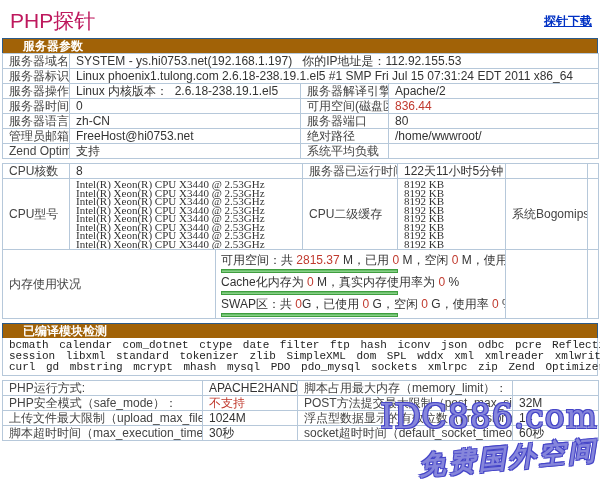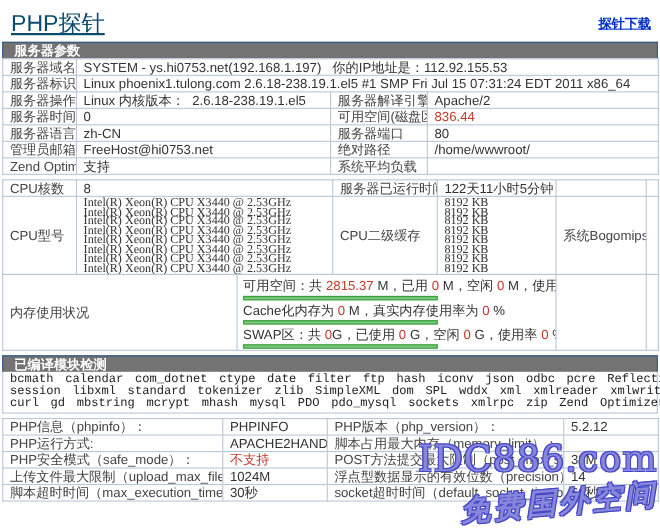--- a/index.html
+++ b/index.html
@@ -4,28 +4,28 @@
 <style>
   * { box-sizing: border-box; }
   html,body { margin:0; padding:0; }
   body {
     width:600px; height:482px; overflow:hidden; position:relative;
     background:#ffffff; color:#333;
     font-family:"Liberation Sans","DejaVu Sans",sans-serif; font-size:12px;
   }
   .titlebar { position:relative; height:38px; }
   .page-title { display:inline-block; margin:0; padding:7px 0 0 10px;
-    font-size:21px; font-weight:normal; color:#0c4a6e; letter-spacing:0;text-decoration:underline; }
+    font-size:21px; font-weight:normal; color:#be185d; letter-spacing:0; }
   .dl-link { position:absolute; top:13px; right:8px; color:#0031c4;
     font-weight:bold; text-decoration:underline; font-size:12px; cursor:pointer;text-align:right; }
 
   .sec { margin:0 0 4px 0; }
   .sec-header { margin:0 2px; width:596px; height:15px; line-height:15px;
-    background:#737373; color:#fff; font-weight:bold; font-size:12px;
-    padding-left:10px; border:1px solid #2b5a8a; border-bottom:none; }
+    background:#a16207; color:#fff; font-weight:bold; font-size:12px;
+    padding-left:20px; border:1px solid #2b5a8a; border-bottom:none; }
   table { border-collapse:collapse; table-layout:fixed; width:596px; margin:0 2px; }
   td { border:1px solid #b6c8da; padding:0 2px 0 6px; height:15px;
     font-size:12px; line-height:14px; white-space:nowrap; overflow:hidden;
     vertical-align:middle; color:#333; }
   td.lbl { color:#444; }
   .red { color:#c03a2e; }
   .stack { margin-top:-1px; }
 
   .tight { font-size:11px; line-height:8.5px; padding:1px 0; white-space:nowrap; }
   .tight div { line-height:8.5px; }
@@ -206,26 +206,20 @@
 <div class="sec">
   <table>
     <colgroup>
         <col style="width:200px">
         <col style="width:95px">
         <col style="width:215px">
         <col style="width:86px">
       </colgroup>
     <tbody>
         <tr>
-          <td class="lbl">PHP信息（phpinfo）：</td>
-          <td>PHPINFO</td>
-          <td class="lbl">PHP版本（php_version）：</td>
-          <td>5.2.12</td>
-        </tr>
-        <tr>
           <td class="lbl">PHP运行方式:</td>
           <td>APACHE2HANDLER</td>
           <td class="lbl">脚本占用最大内存（memory_limit）：</td>
           <td></td>
         </tr>
         <tr>
           <td class="lbl">PHP安全模式（safe_mode）：</td>
           <td class="red">不支持</td>
           <td class="lbl">POST方法提交最大限制（post_max_size）：</td>
           <td>32M</td>

